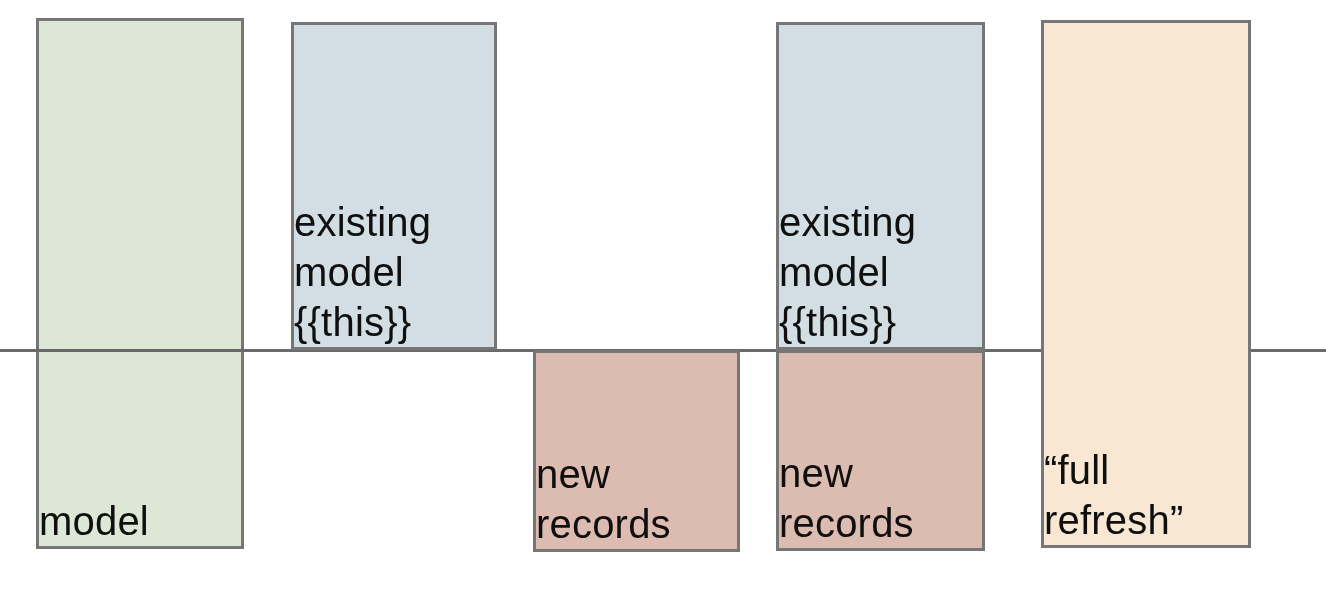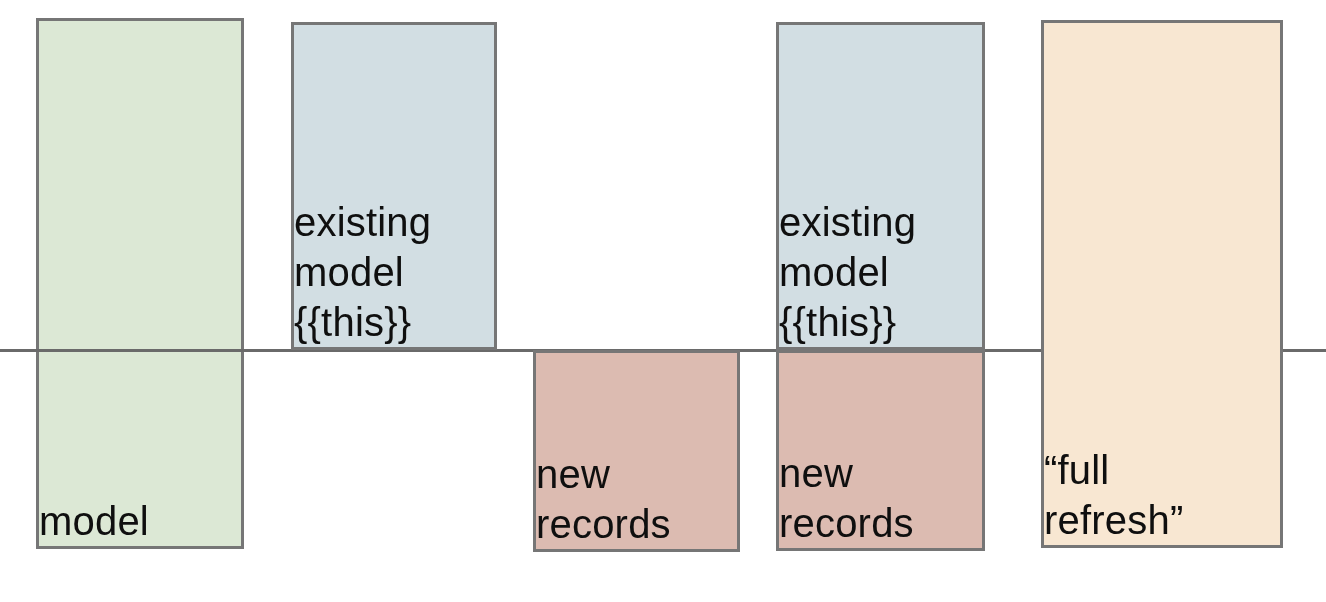--- a/index.html
+++ b/index.html
@@ -40,21 +40,21 @@
     color: #0f0f0f;
     white-space: pre-line;
     letter-spacing: 0.2px;
   }
   
   .box-source        { left: 36px;   top: 18px;  width: 208px; height: 531px; z-index: 1; }
   .box-model-1       { left: 291px;  top: 22px;  width: 206px; height: 328px; padding-top: 22px; }
   .box-records-1     { left: 533px;  top: 350px; width: 207px; height: 202px; padding-top: 8px; }
   .box-model-2       { left: 776px;  top: 22px;  width: 209px; height: 328px; padding-top: 22px; }
   .box-records-2     { left: 776px;  top: 350px; width: 209px; height: 201px; padding-top: 8px; }
-  .box-full-refresh  { left: 1041px; top: 20px;  width: 242px; height: 528px; }
+  .box-full-refresh  { left: 1041px; top: 20px;  width: 210px; height: 528px; }
 </style>
 </head>
 <body>
 
 <div class="canvas">
 
   <div class="divider"></div>
 
   <div class="box box-source" style="background-color: rgb(220, 232, 213);">
     <span class="label">model</span>

